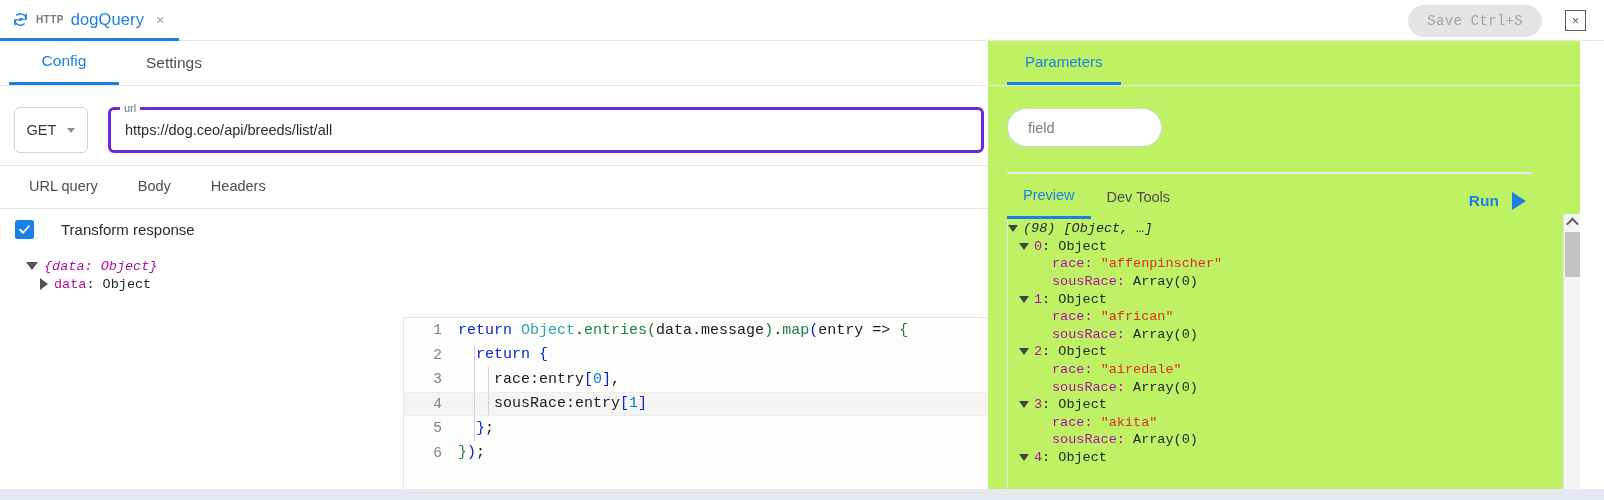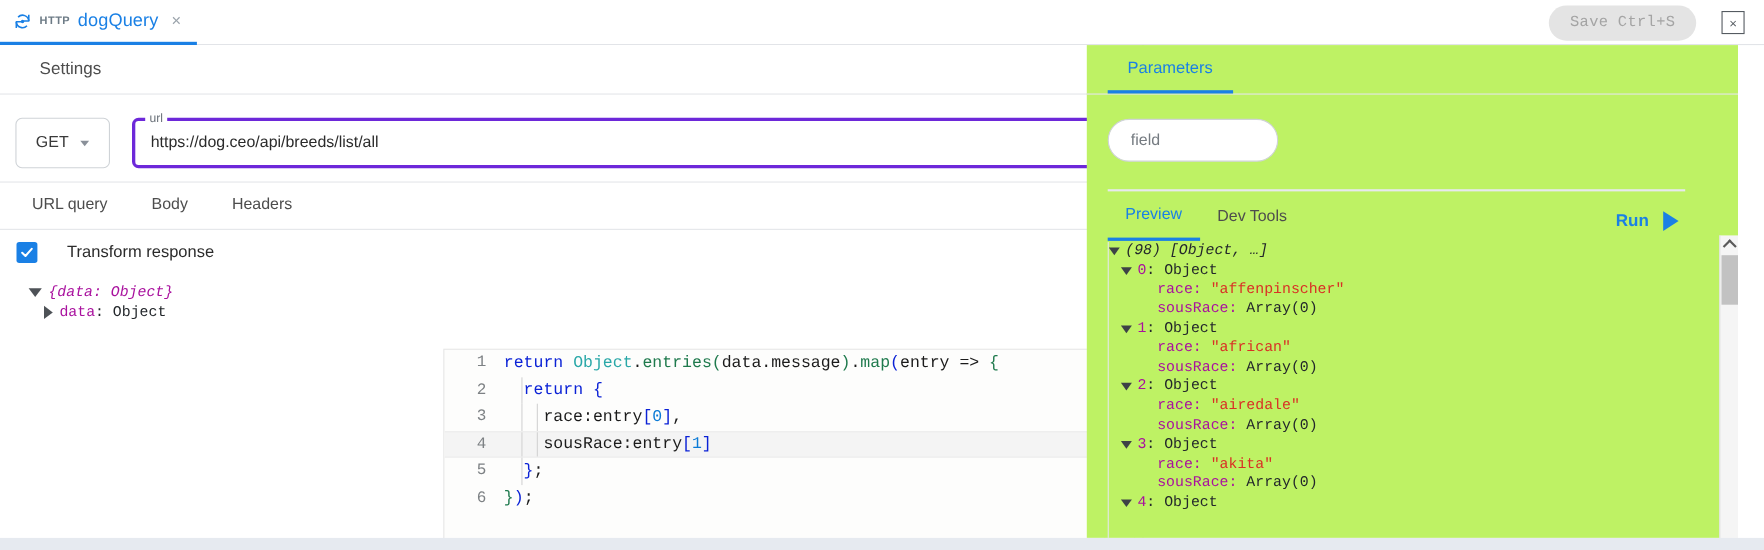--- a/index.html
+++ b/index.html
@@ -61,21 +61,21 @@
   .lvl1-tab {
     height:45px; display:flex; align-items:center; justify-content:center;
     min-width:110px; padding:0 16px;
     font-size:15.5px; color:#4d4d4d; cursor:pointer;
   }
   .lvl1-tab.active { color:#1a80e5; border-bottom:3px solid #1a80e5; }
 
   
   .url-row { position:relative; height:75px; padding:14px 0 0 14px; display:flex; align-items:flex-start; }
   .method-sel {
-    width:86px; height:46px; border:1px solid #cfd3d7; border-radius:6px;
+    width:74px; height:46px; border:1px solid #cfd3d7; border-radius:6px;
     display:flex; align-items:center; justify-content:center; gap:11px;
     font-size:14.5px; color:#3a3a3a; cursor:pointer; background:#fff;
     margin-top:7px;
   }
   .caret-dn {
     width:0;height:0;border-left:4.5px solid transparent;border-right:4.5px solid transparent;
     border-top:5.5px solid #8a9099;
   }
   .url-field {
     position:relative; margin-left:20px; margin-top:7px;
@@ -224,20 +224,21 @@
       <span class="doc-title">dogQuery</span>
       <span class="tab-close">×</span>
     </div>
     <button class="save-btn">Save Ctrl+S</button>
     <div class="close-box">×</div>
   </div>
 
   <div class="left-pane">
 
     <div class="lvl1-tabs">
+      <div class="lvl1-tab active">Config</div>
       <div class="lvl1-tab">Settings</div>
     </div>
 
     <div class="url-row">
       <div class="method-sel">
         <span>GET</span>
         <span class="caret-dn"></span>
       </div>
       <div class="url-field">
         <span class="url-legend">url</span>

